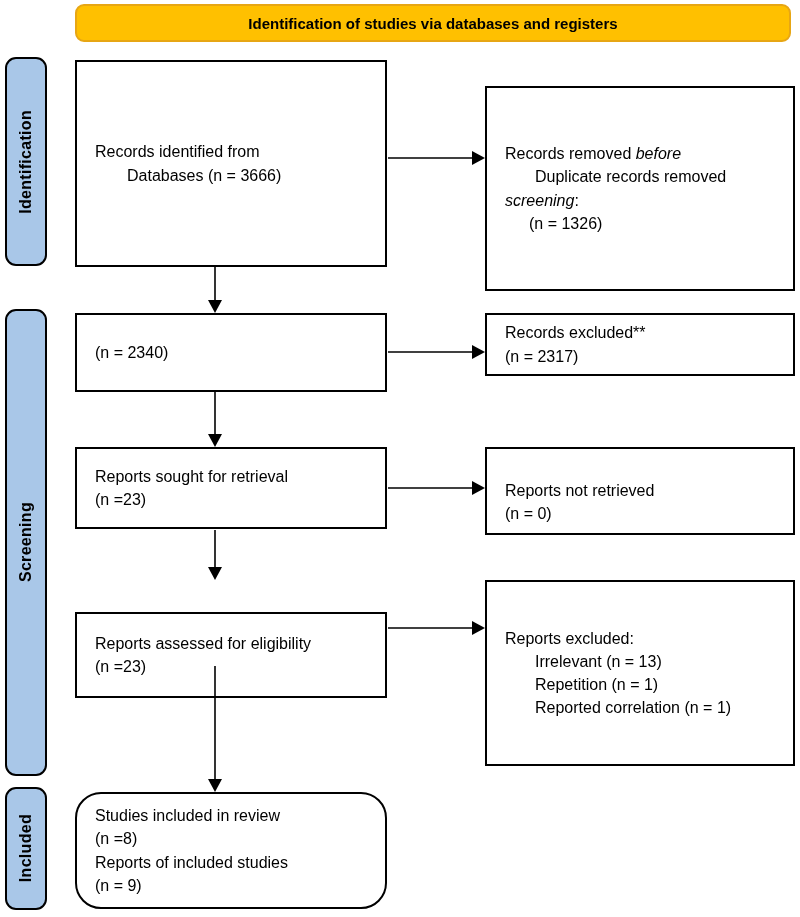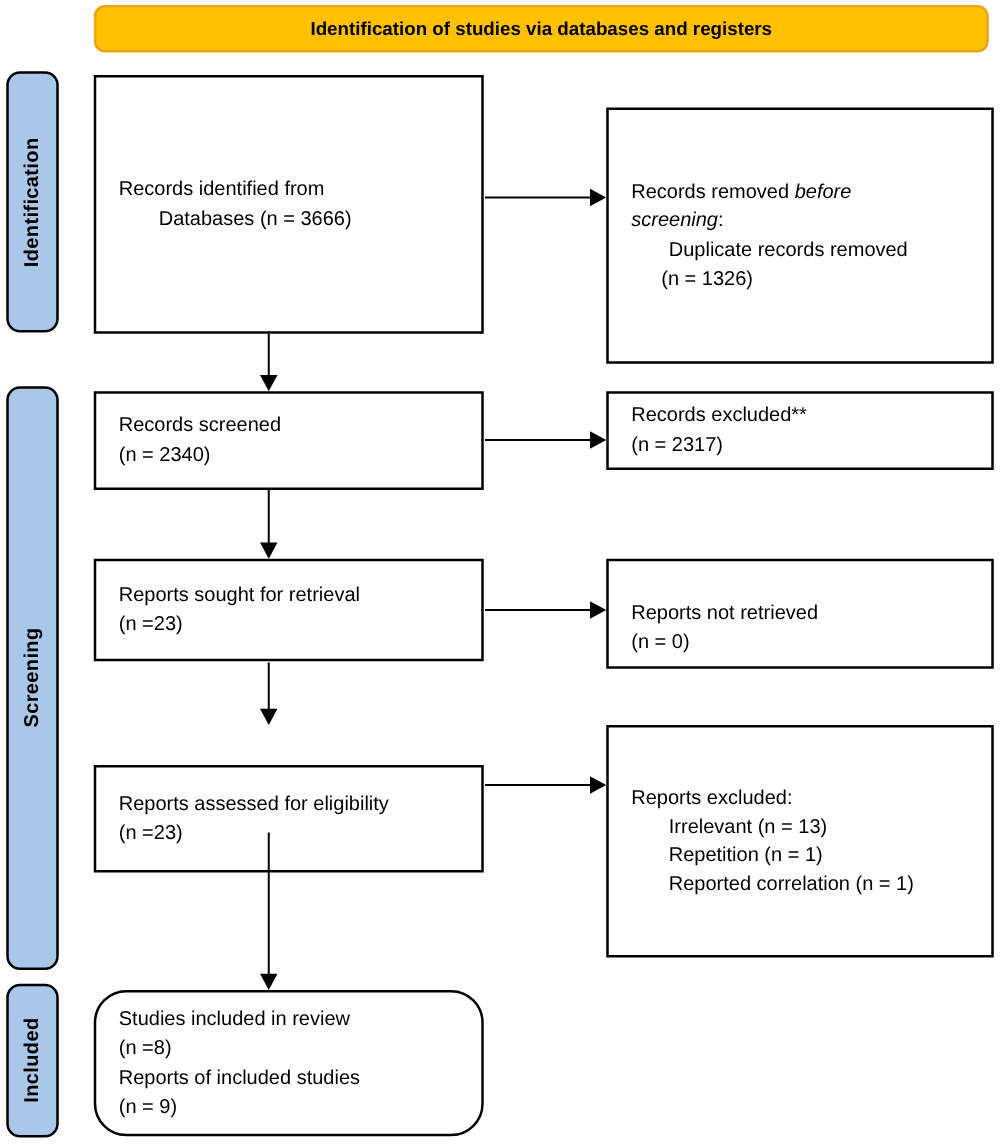--- a/index.html
+++ b/index.html
@@ -90,21 +90,20 @@
   <div class="sidebox side-included">
     <span class="vtext">Included</span>
   </div>
 
   <div class="box col-left box-records-identified">
     <div class="line">Records identified from</div>
     <div class="line ind">Databases (n = 3666)</div>
   </div>
 
   <div class="box col-left box-records-screened">
-    <div class="line">Records screened</div>
     <div class="line">(n = 2340)</div>
   </div>
 
   <div class="box col-left box-reports-sought">
     <div class="line">Reports sought for retrieval</div>
     <div class="line">(n =23)</div>
   </div>
 
   <div class="box col-left box-reports-assessed">
     <div class="line">Reports assessed for eligibility</div>
@@ -113,22 +112,22 @@
 
   <div class="box col-left box-studies-included">
     <div class="line">Studies included in review</div>
     <div class="line">(n =8)</div>
     <div class="line">Reports of included studies</div>
     <div class="line">(n = 9)</div>
   </div>
 
   <div class="box col-right box-records-removed">
     <div class="line"><span>Records removed </span><em>before</em></div>
+    <div class="line ind-30">Duplicate records removed</div>
     <div class="line"><em>screening</em><span>:</span></div>
-    <div class="line ind-30">Duplicate records removed</div>
     <div class="line ind-sm">(n = 1326)</div>
   </div>
 
   <div class="box col-right box-records-excluded">
     <div class="line">Records excluded**</div>
     <div class="line">(n = 2317)</div>
   </div>
 
   <div class="box col-right box-reports-not-retrieved">
     <div class="line">Reports not retrieved</div>

